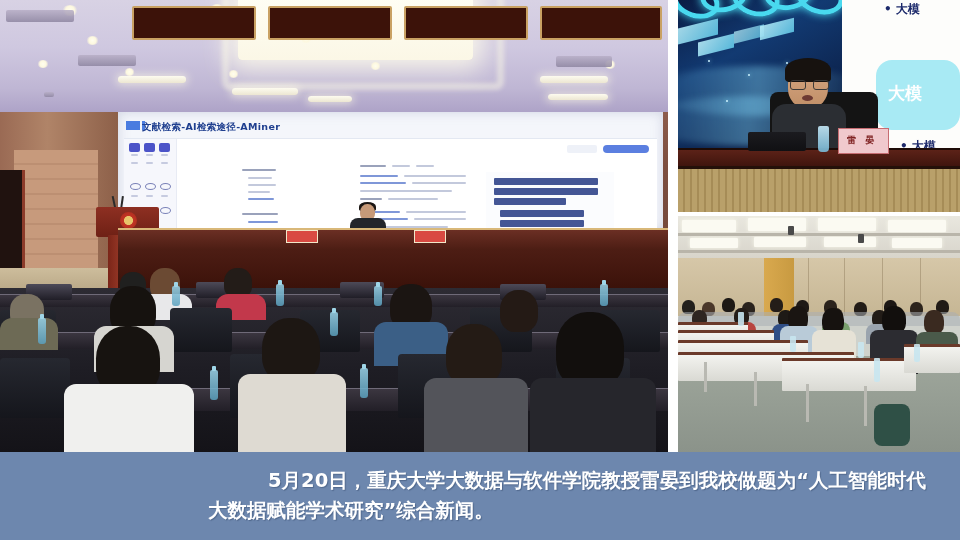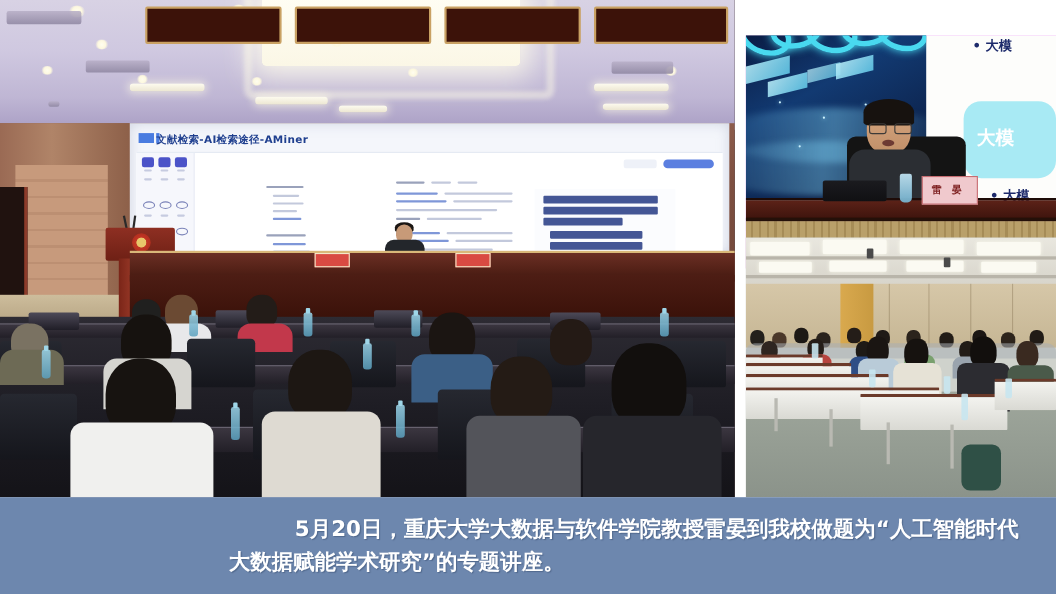--- a/index.html
+++ b/index.html
@@ -86,21 +86,21 @@
   .a-desk{position:absolute;background:linear-gradient(180deg,#3b3640,#221f27);border-top:1.5px solid #6f6a78;}
   .a-chair{position:absolute;border-radius:4px 4px 2px 2px;background:linear-gradient(180deg,#262830,#15161c);}
   .a-head{position:absolute;border-radius:46% 46% 38% 38%;}
   .a-body{position:absolute;border-radius:12px 12px 0 0;}
   .a-bottle{position:absolute;width:8px;border-radius:2px 2px 3px 3px;
     background:linear-gradient(180deg,rgba(150,205,225,.9),rgba(90,160,190,.85));}
   .a-bottle:after{content:"";position:absolute;left:2px;top:-4px;width:4px;height:5px;background:#9fd6e8;border-radius:1px;}
   .a-monitor{position:absolute;background:linear-gradient(180deg,#4d4a58,#201e27);border-radius:2px;}
 
   
-  #speaker-photo{left:678px;top:0;width:282px;height:212px;background:#f0abfc;margin-top:32px;}
+  #speaker-photo{left:678px;top:0;width:282px;height:212px;background:#7f1d1d;}
   .sp-slide{position:absolute;left:0;top:0;width:282px;height:160px;background:#fdfdfb;}
   .sp-art{position:absolute;left:0;top:0;width:164px;height:150px;overflow:hidden;
     background:linear-gradient(150deg,#0a1c44 0%,#123a72 35%,#0d2550 70%,#07132f 100%);}
   .sp-chain{position:absolute;border-radius:50%;border:5px solid #49d9ef;box-shadow:0 0 8px #49d9ef;}
   .sp-shard{position:absolute;background:linear-gradient(135deg,#b9ecf8,#5fc6e6);transform:skewY(-14deg);opacity:.9;}
   .sp-wave{position:absolute;width:220px;height:50px;border-radius:50%;
     background:linear-gradient(90deg,rgba(70,160,220,.0),rgba(120,200,235,.45),rgba(70,160,220,0));filter:blur(3px);}
   .sp-spark{position:absolute;width:2px;height:2px;border-radius:50%;background:#cdf3ff;box-shadow:0 0 4px #9fe6ff;}
   .sp-bullet{position:absolute;color:#1d2a6b;font-size:12px;font-weight:bold;white-space:nowrap;
     font-family:"DejaVu Sans",sans-serif;}
@@ -456,17 +456,17 @@
     <div class="au-bottle" style="left:60px;top:96px;height:14px;"></div>
     <div class="au-bottle" style="left:112px;top:120px;height:16px;"></div>
     <div class="au-bottle" style="left:180px;top:126px;height:16px;"></div>
     <div class="au-bottle" style="left:236px;top:128px;height:18px;"></div>
     <div class="au-bottle" style="left:196px;top:142px;height:24px;"></div>
     <div class="au-body" style="left:196px;top:188px;width:36px;height:42px;background:#2f5046;border-radius:8px;"></div>
   </div>
 
   <div id="caption-bar">
     <div id="caption-text">
-      <p>5月20日，重庆大学大数据与软件学院教授雷晏到我校做题为“人工智能时代大数据赋能学术研究”的专题讲座。</p>
+      <p>5月20日，重庆大学大数据与软件学院教授雷晏到我校做题为“人工智能时代大数据赋能学术研究”综合新闻。</p>
     </div>
   </div>
 
 </div>
 
 </body></html>

